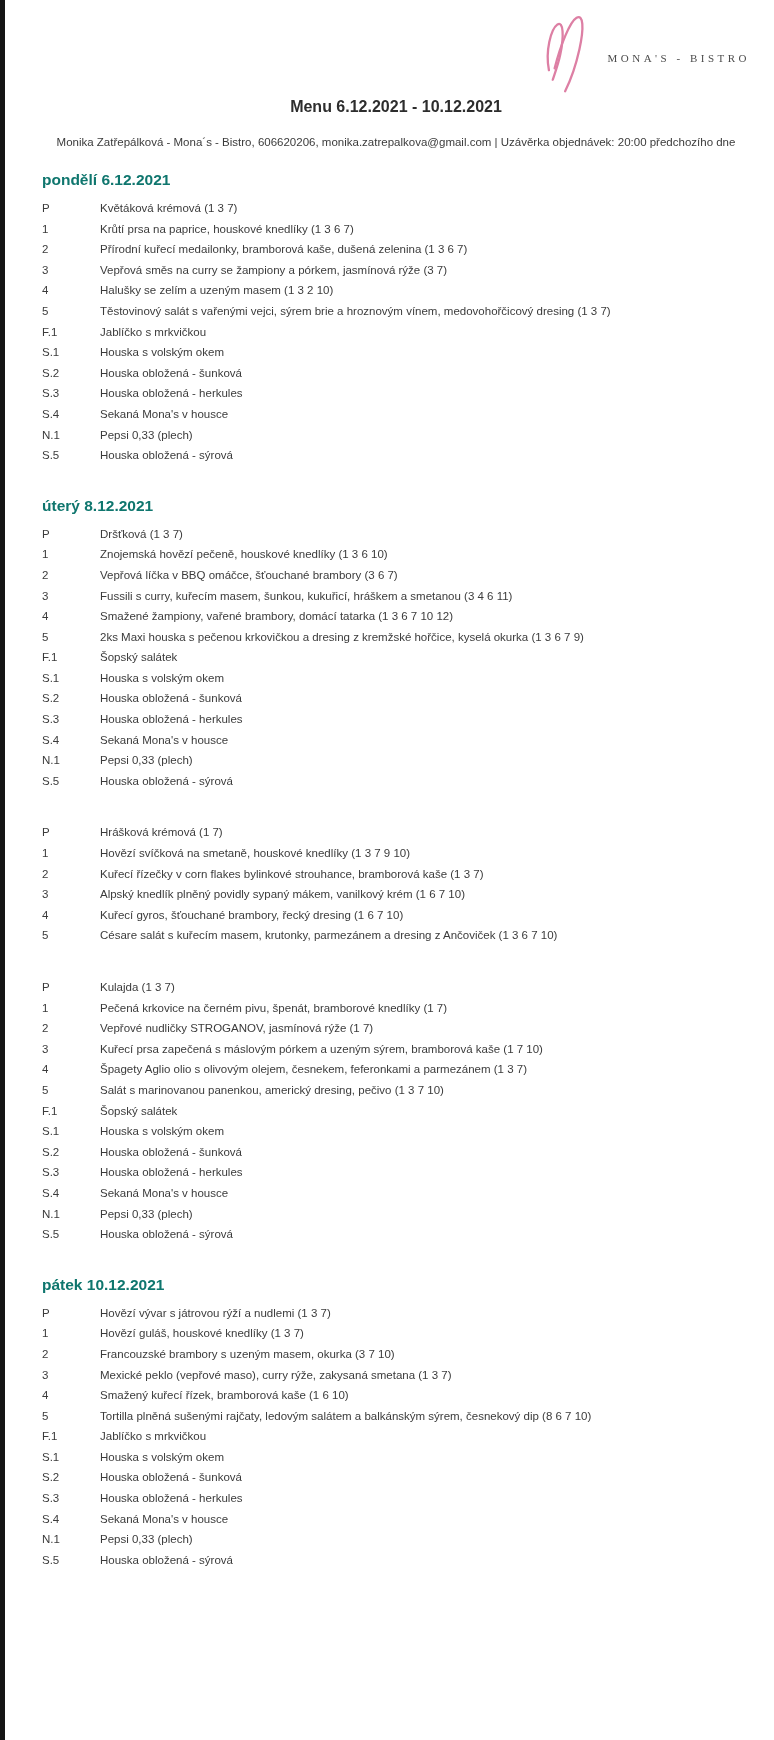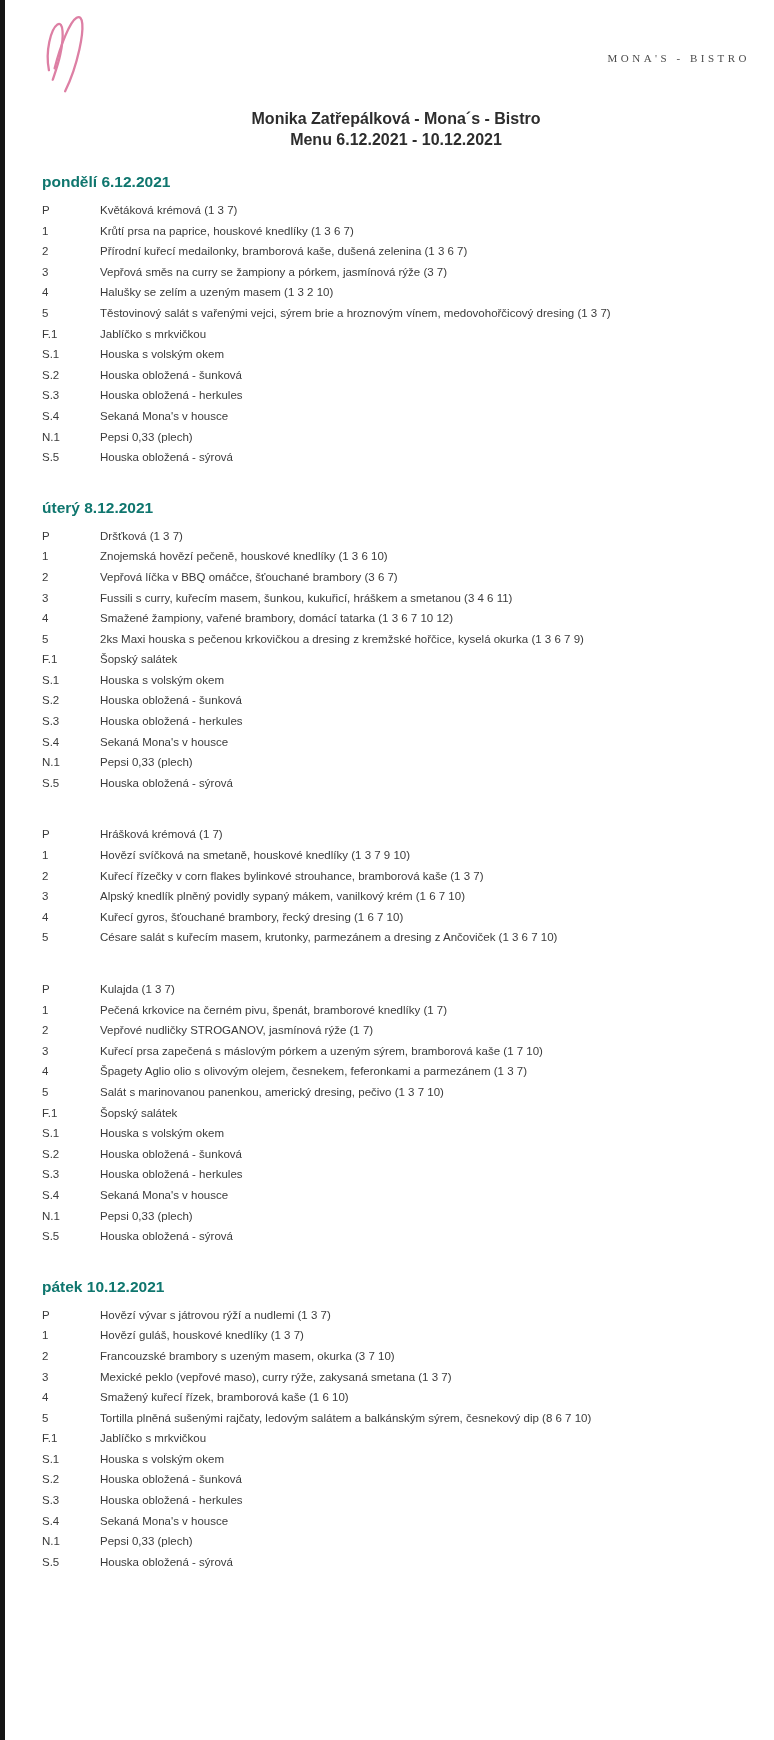--- a/index.html
+++ b/index.html
@@ -18,21 +18,21 @@
     width: 5px;
     background: #141414;
   }
   .page {
     padding: 12px 24px 30px 42px;
   }
   
   .logo-row {
     display: flex;
     align-items: center;
-    justify-content: space-between;
+    justify-content: flex-end;
     gap: 14px;
     height: 84px;
   }
   .logo-mark svg { display: block; }
   .brand-text {
     font-size: 11px;
     letter-spacing: 3.5px;
     color: #4c4c4c;
     font-family: "Liberation Serif", "DejaVu Serif", serif;
     padding-top: 8px;
@@ -95,22 +95,22 @@
   <div class="logo-row">
     <span class="logo-mark">
       <svg viewBox="0 0 54 86" width="52" height="82" fill="none" stroke="#dd7fa4" stroke-width="2.4" stroke-linecap="round">
         <path d="M7 60 C3 40 9 17 16 12 C22 8 23 24 19 43 C17 53 13 64 11 70"></path>
         <path d="M13 58 C19 34 29 9 36 5 C43 1 44 15 39 38 C35 56 29 72 24 82"></path>
       </svg>
     </span>
     <span class="brand-text">MONA'S - BISTRO</span>
   </div>
 
-  <div class="doc-title">Monika Zatřepálková - Mona´s - Bistro</div>
   <div class="doc-subtitle">Menu 6.12.2021 - 10.12.2021</div>
+  <div class="contact-line">Monika Zatřepálková - Mona´s - Bistro, 606620206, monika.zatrepalkova@gmail.com  |  Uzávěrka objednávek: 20:00 předchozího dne</div>
 
   <div class="menu-days">
   <section class="day-section">
     <h2 class="day-heading">pondělí 6.12.2021</h2>
     <div class="day-items">
   <div class="menu-row">
     <span class="code">P</span>
     <span class="desc">Květáková krémová (1 3 7)</span>
   </div>
 

